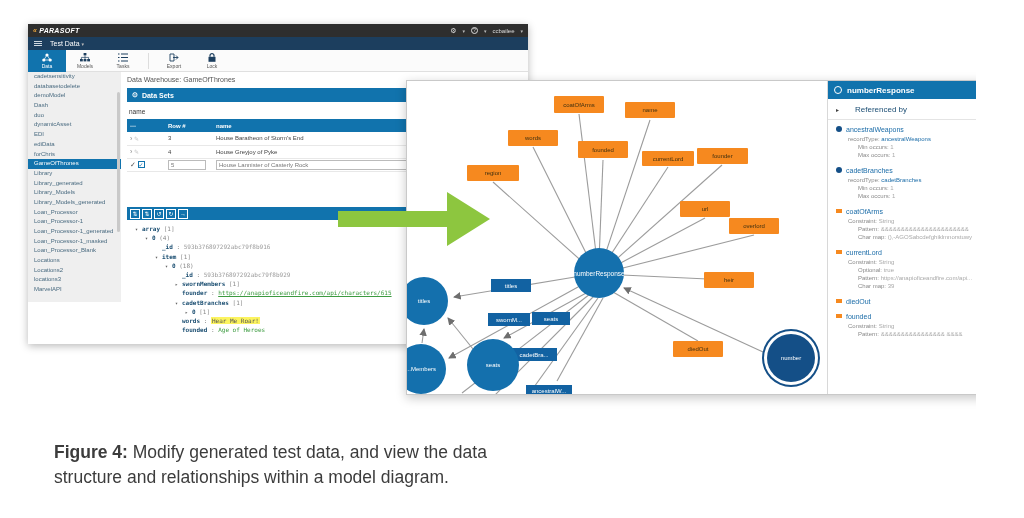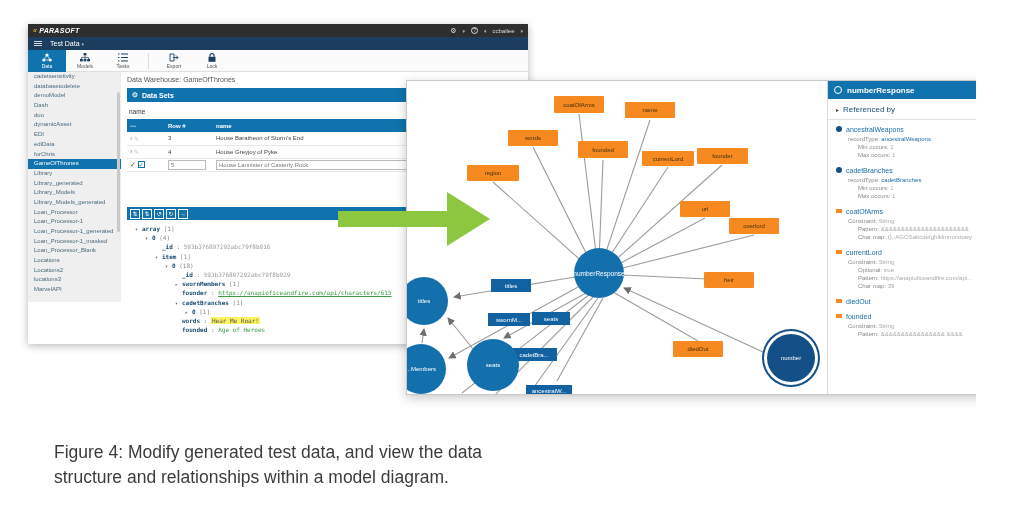--- a/index.html
+++ b/index.html
@@ -85,21 +85,21 @@
   .circle.sel { background:#144f87; box-shadow:0 0 0 3px #fff, 0 0 0 5px #144f87; }
 
   
   .props { position:absolute; right:0; top:0; width:172px; height:313px; background:#fff;
            border-left:1px solid #d8d8d8; font-size:6px; }
   .props-head { position:relative; height:18px; background:#1173ad; color:#fff; display:flex; align-items:center;
                 gap:5px; padding:0 6px; font-size:8px; font-weight:bold; }
   .ring { width:8px; height:8px; border:1.5px solid #fff; border-radius:50%; background:transparent; }
   .props-close { position:absolute; right:4px; top:1px; font-size:8px; font-weight:normal; color:#fff; }
   .props-more { position:absolute; right:4px; bottom:0px; font-size:7px; letter-spacing:1px; color:#cfe3f2; }
-  .sect { display:flex; align-items:center; gap:4px; padding:6px 8px 5px 8px; color:#1b4d73;
+  .sect { display:flex; align-items:center; gap:16px; padding:6px 8px 5px 8px; color:#1b4d73;
           font-size:8px; border-bottom:1px solid #e4e4e4; }
   .sect .tgl { font-size:6px; color:#444; }
   .sect .plus { margin-left:auto; font-size:9px; color:#444; font-weight:normal; }
   .mem { padding:5px 8px 2px 8px; }
   .mem-title { display:flex; align-items:center; gap:4px; }
   .mem-name { color:#1b6ca8; font-size:7px; }
   .dot-rec { width:6px; height:6px; border-radius:50%; background:#144f87; }
   .dot-fld { width:6px; height:4px; background:#f6891f; }
   .mem-dots { margin-left:auto; color:#1b6ca8; font-size:7px; letter-spacing:.5px; }
   .mem-det { padding:2px 0 0 12px; }
@@ -107,21 +107,21 @@
   .dline.ind { padding-left:10px; }
   .dv { color:#a9a9a9; }
   .dv.blue { color:#1b6ca8; }
   .props-scroll { position:absolute; right:1px; top:24px; width:3px; height:120px; background:#d5d5d5; border-radius:2px; }
 
   
   .green-arrow { position:absolute; left:336px; top:190px; z-index:40; }
 
   
   .caption { position:absolute; left:54px; top:440px; width:500px; font-size:17.5px; line-height:25px; color:#3c3c3c; }
-  .caption b { font-weight:normal; }
+  .caption b { font-weight:bold; }
 </style>
 </head>
 <body>
 
 <div class="stage">
 
   <div class="app-win">
 
     <div class="bar-dark">
       <span class="logo">

